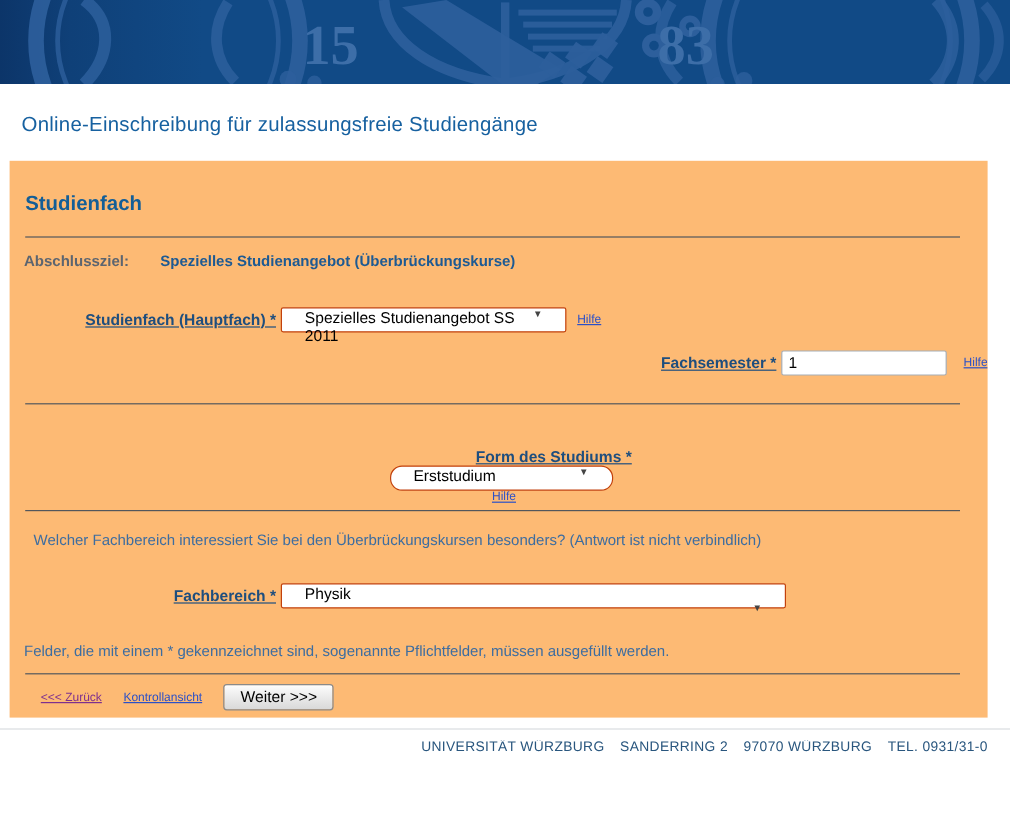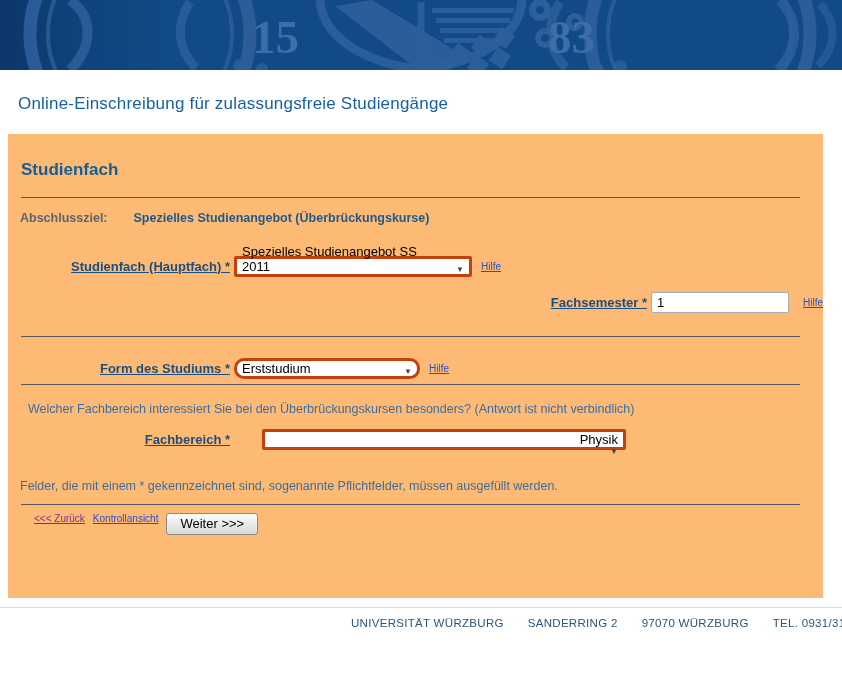--- a/index.html
+++ b/index.html
@@ -66,54 +66,54 @@
   .question-text { margin: 17px 0 0 20px; }
   .note-text { margin: 29px 0 0 12px; }
 
   .form-row {
     display: flex;
     align-items: center;
     min-height: 22px;
   }
   .form-row.r1 { margin-top: 29px; }
   .form-row.r2 { margin-top: 14px; justify-content: flex-end; }
-  .form-row.r3 { margin-top: 20px; }
-  .form-row.r4 { margin-top: 11px; gap: 28px; }
+  .form-row.r3 { margin-top: 36px; flex-direction: column; }
+  .form-row.r4 { margin-top: 27px; }
   .form-label {
     width: 222px;
     text-align: right;
     font-weight: bold;
     color: #1e4e7e;
     font-size: 13px;
     flex: none;
     text-decoration: underline;
   }
   .combo {
     margin-left: 4px;
     height: 21px;
     background: #ffffff;
-    border: 3px solid #c2410c;
+    border: 1px solid #c2410c;
     border-radius: 2px;
     display: flex;
-    align-items: flex-end;
-    padding: 0 5px;
+    align-items: flex-start;
+    padding: 0 19px;
     font-size: 13px;
     color: #000000;
     flex: none;
   }
   .combo .combo-arrow {
     margin-left: auto;
     font-size: 8px;
     color: #444;
     padding-left: 8px;
   }
   .combo .combo-arrow::after { content: "▼"; }
   .combo.w-studienfach { width: 238px; }
   .combo.w-form { width: 186px; border-radius: 10px; }
-  .combo.w-fachbereich { width: 364px; flex-direction: column; }
+  .combo.w-fachbereich { width: 421px; flex-direction: column; }
 
   .text-input {
     margin-left: 4px;
     width: 138px;
     height: 21px;
     border: 1px solid #a6adb5;
     border-radius: 2px;
     padding: 0 5px;
     font-size: 13px;
     font-family: "Liberation Sans", sans-serif;
@@ -124,22 +124,22 @@
   a.help-link, a.nav-link {
     color: #2b50c8;
     font-size: 10px;
   }
   .help-link { margin-left: 9px; }
   a.visited-link { color: #7d2f8f; }
 
   .actions-row {
     margin: 8px 0 15px 26px;
     display: flex;
-    align-items: flex-start;
-    gap: 8px;
+    align-items: center;
+    gap: 18px;
   }
   .btn {
     font-family: "Liberation Sans", sans-serif;
     font-size: 13px;
     color: #000;
     background: linear-gradient(#fdfdfd, #ececec 45%, #d9d9d9);
     border: 1px solid #8a8a8a;
     border-radius: 3px;
     padding: 2px 13px 3px 13px;
     box-shadow: 0 1px 0 rgba(255,255,255,0.8) inset;
@@ -148,21 +148,21 @@
   
   .hr-light {
     border: 0;
     border-top: 1px solid #d9dcdf;
     margin: 9px 0 0 0;
   }
   .footer-row {
     margin-top: 9px;
     padding-left: 351px;
     display: flex;
-    gap: 24px;
+    gap: 13px;
     white-space: nowrap;
     color: #29567e;
     font-size: 11.5px;
     letter-spacing: 0.3px;
     overflow: hidden;
     width: 842px;
   }
 </style>
 </head>
 <body>

